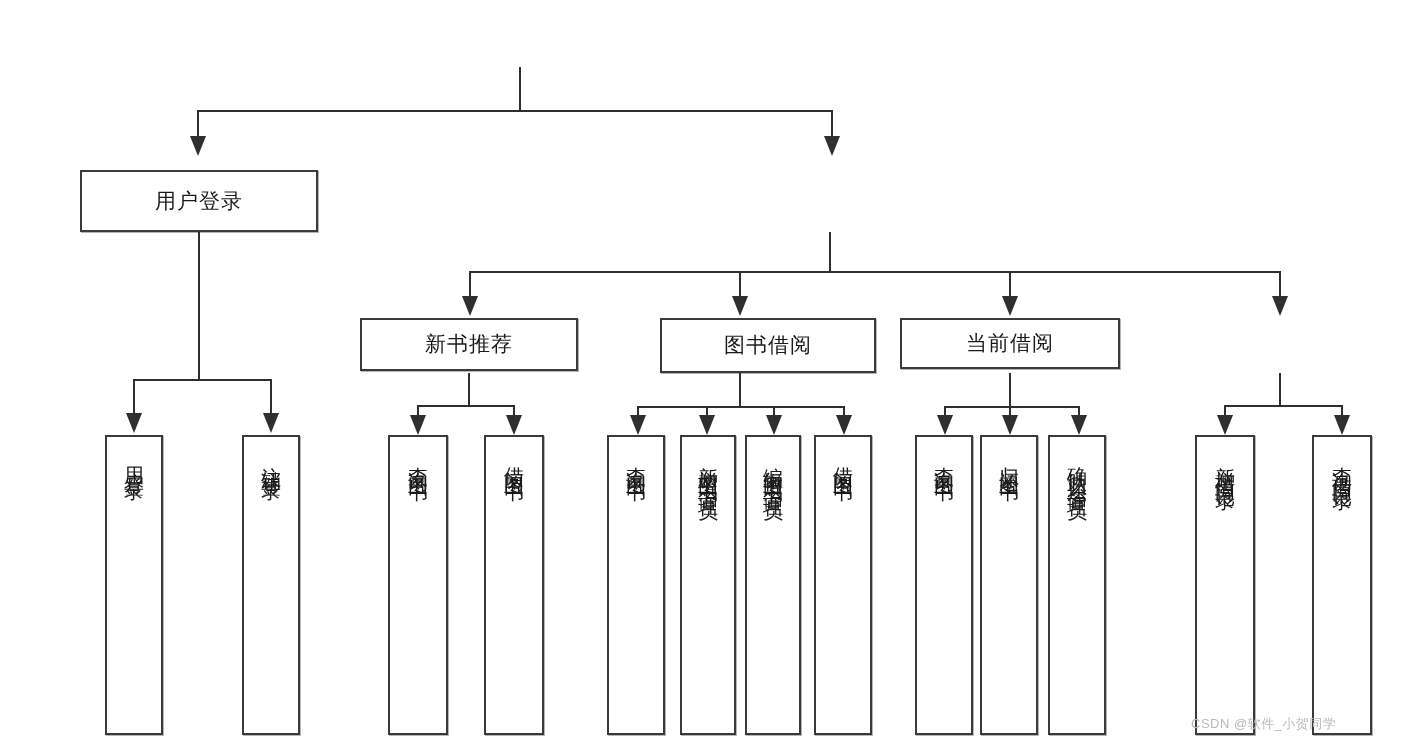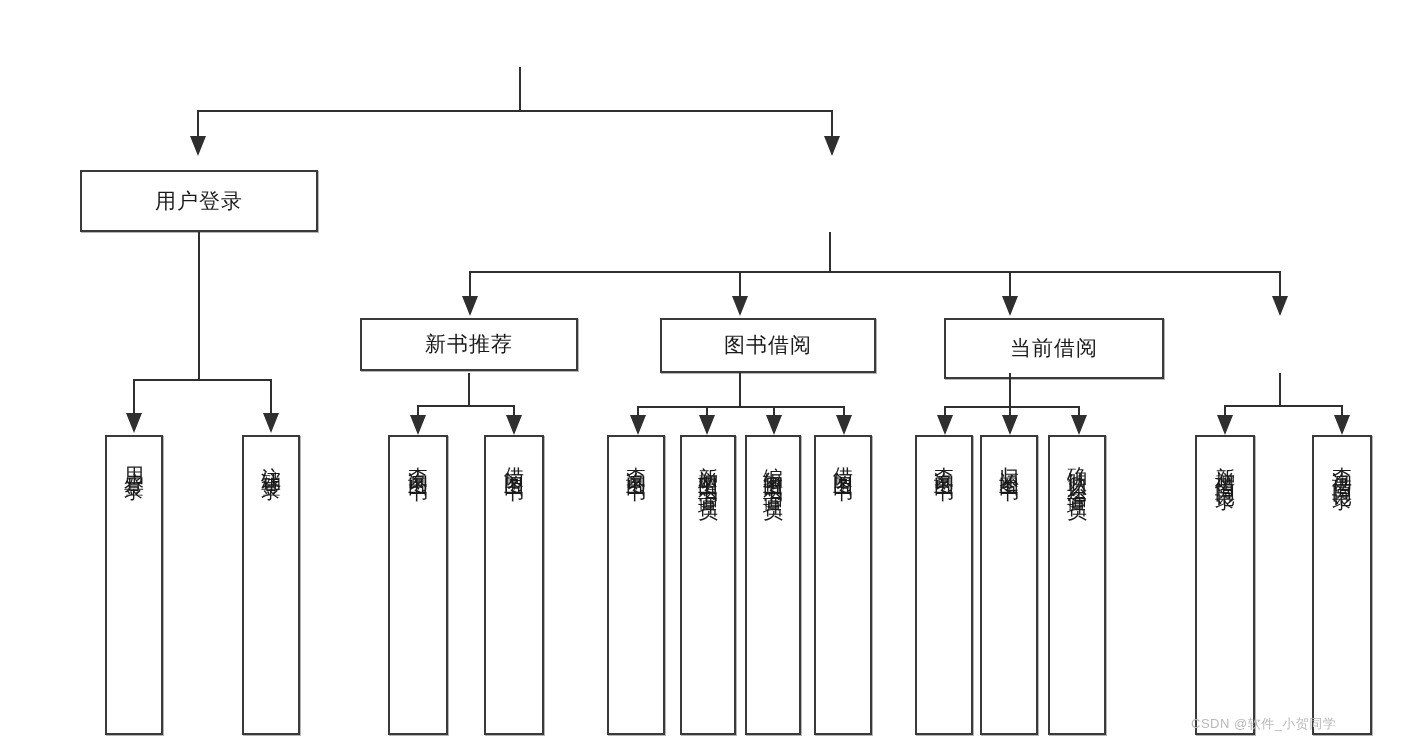--- a/index.html
+++ b/index.html
@@ -122,21 +122,21 @@
   <div class="arrow" style="left:1002px; top:296px;"></div>
   <div class="edge v" style="left:1279px; top:271px; height:27px;"></div>
   <div class="arrow" style="left:1272px; top:296px;"></div>
 
   <div class="node l3" style="left:360px; top:318px; width:218px; height:53px;">
     <span class="label">新书推荐</span>
   </div>
   <div class="node l3" style="left:632px; top:318px; width:216px; height:55px;margin-left:28px;">
     <span class="label">图书借阅</span>
   </div>
-  <div class="node l3" style="left:900px; top:318px; width:220px; height:61px;margin-left:44px;">
+  <div class="node l3" style="left:900px; top:318px; width:220px; height:51px;">
     <span class="label">当前借阅</span>
   </div>
 
   <div class="edge v" style="left:468px; top:373px; height:32px;"></div>
   <div class="edge h" style="left:417px; top:405px; width:98px;"></div>
   <div class="edge v" style="left:417px; top:405px; height:12px;"></div>
   <div class="arrow" style="left:410px; top:415px;"></div>
   <div class="edge v" style="left:513px; top:405px; height:12px;"></div>
   <div class="arrow" style="left:506px; top:415px;"></div>
 

